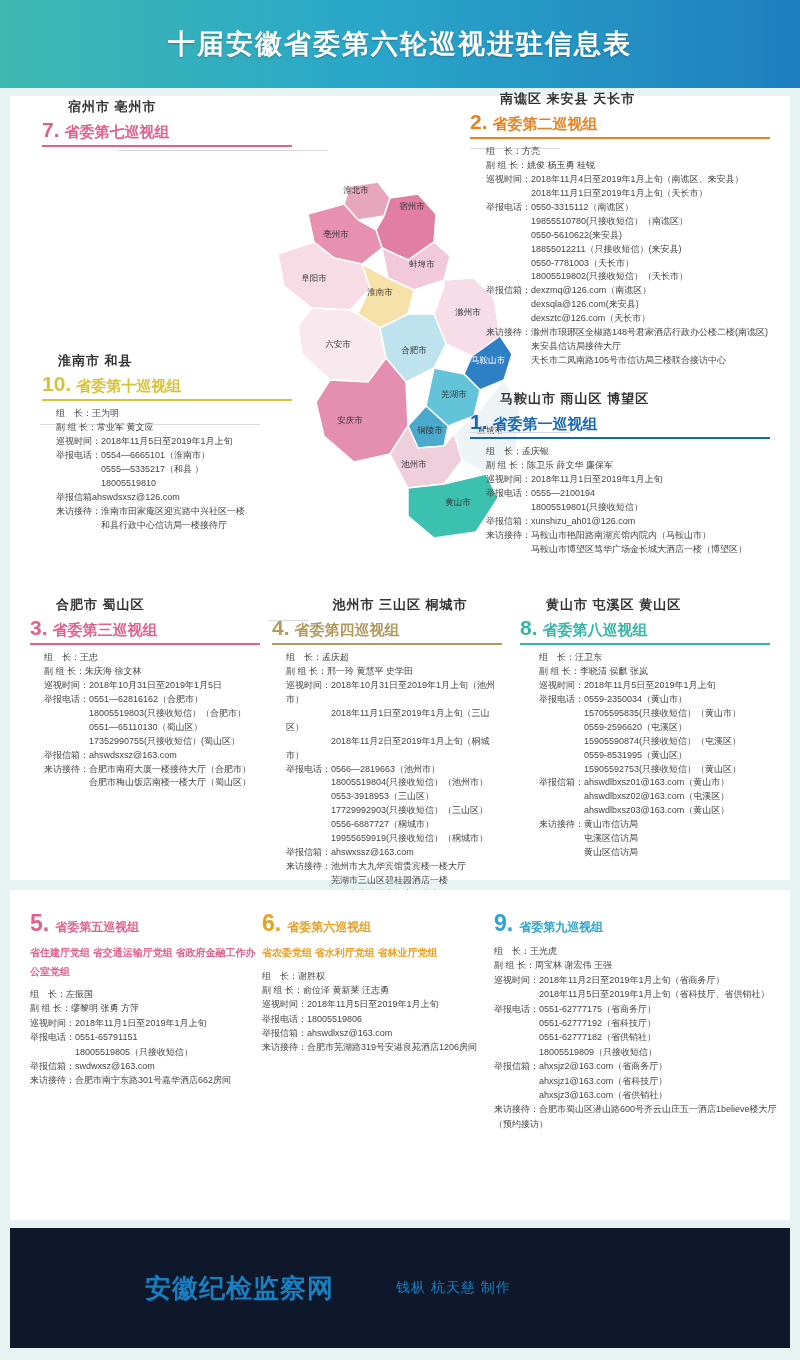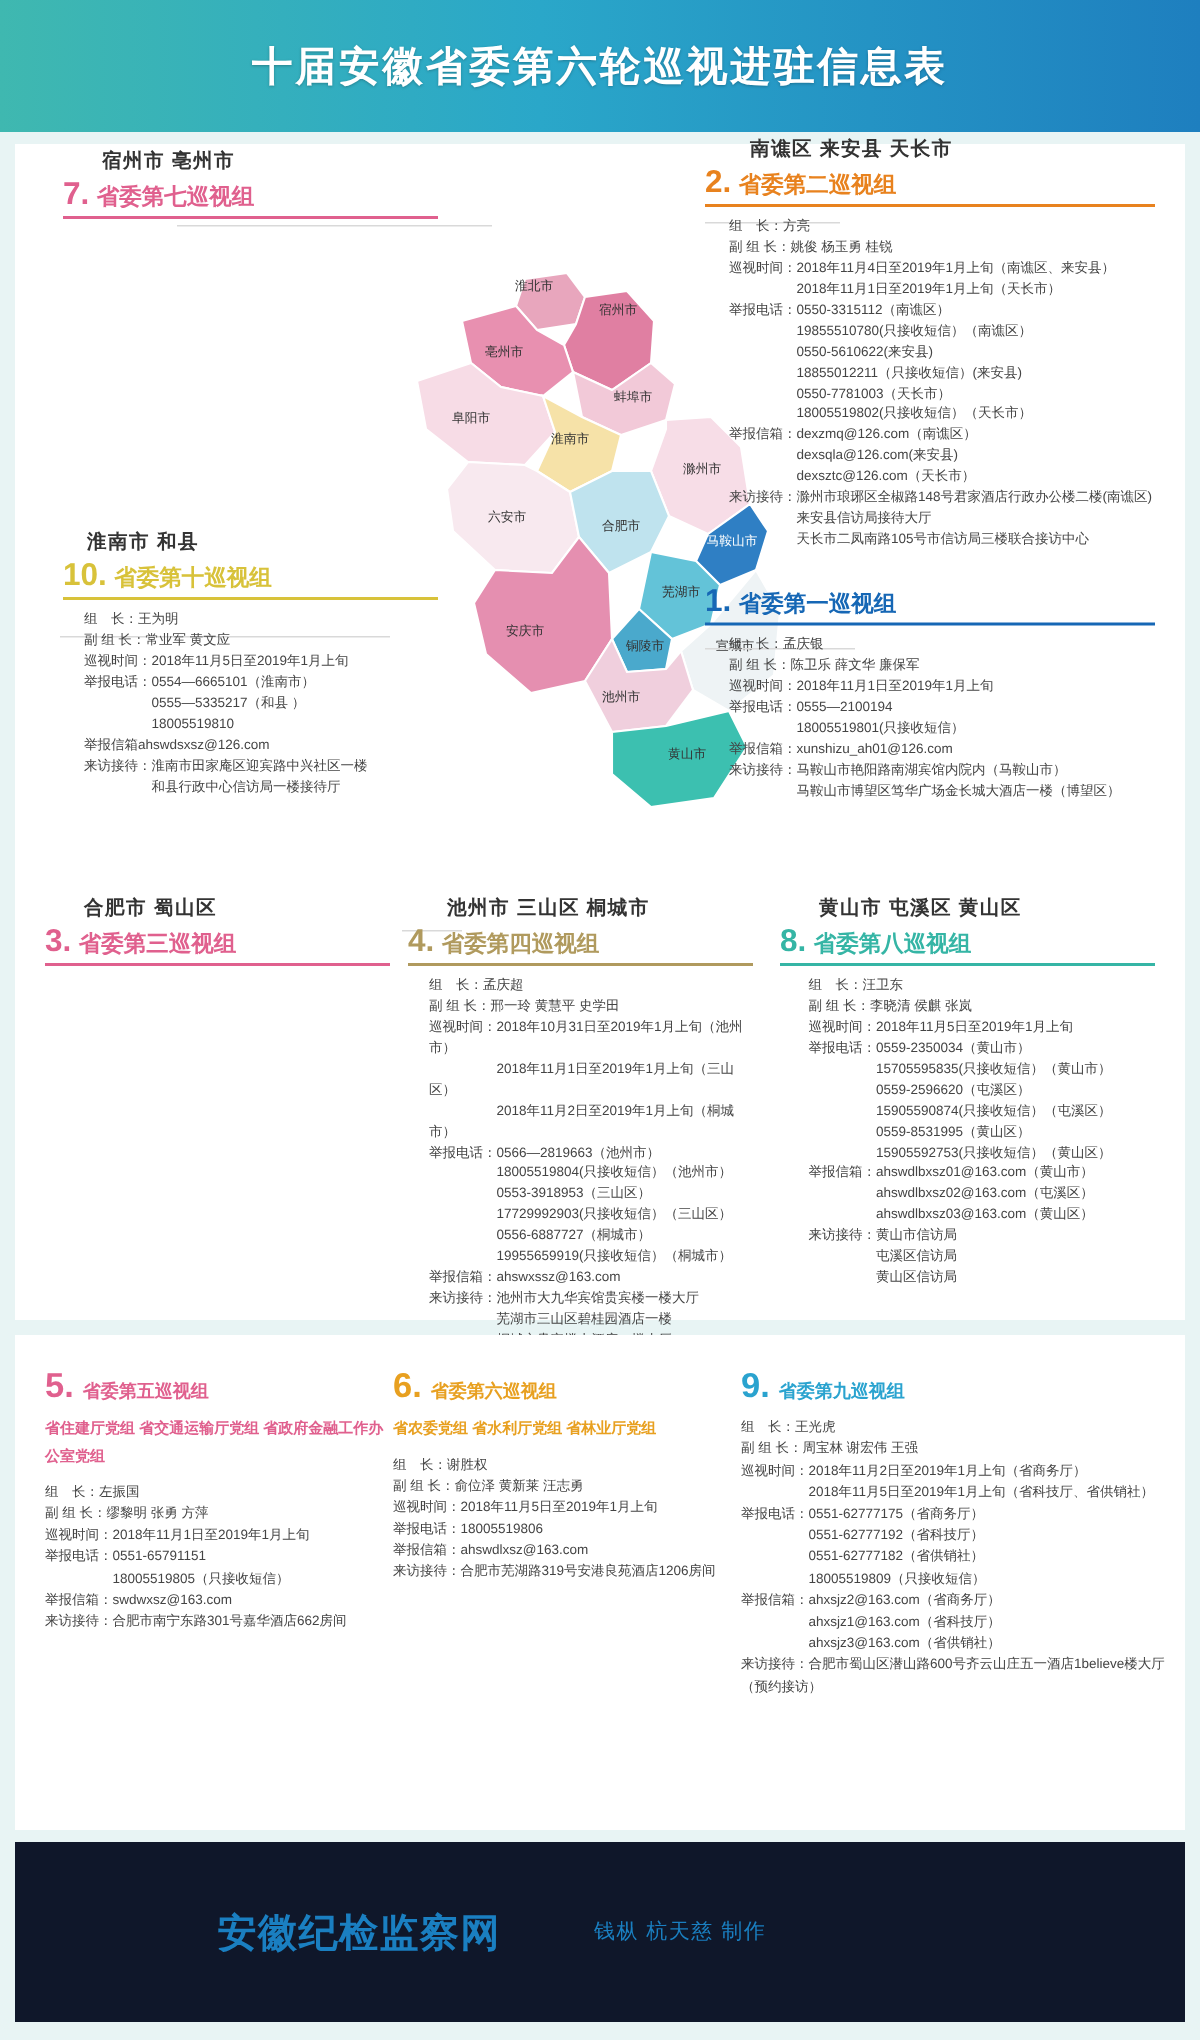--- a/index.html
+++ b/index.html
@@ -201,20 +201,21 @@
 巡视时间：2018年11月5日至2019年1月上旬
 举报电话：0554—6665101（淮南市）
 　　　　　0555—5335217（和县 ）
 　　　　　18005519810
 举报信箱ahswdsxsz@126.com
 来访接待：淮南市田家庵区迎宾路中兴社区一楼
 　　　　　和县行政中心信访局一楼接待厅</div>
   </div>
 
   <div class="grp" style="left:470px;top:390px;width:300px;">
+    <div class="city" style="margin-left:30px;">马鞍山市  雨山区  博望区</div>
     <div class="ttl">
         <span class="num c1">1.</span>
         <span class="name c1">省委第一巡视组</span>
       </div>
     <div class="rule r1"></div>
     <div class="body" style="margin-left:16px;">组　长：孟庆银
 副 组 长：陈卫乐 薛文华 廉保军
 巡视时间：2018年11月1日至2019年1月上旬
 举报电话：0555—2100194
 　　　　　18005519801(只接收短信）
@@ -223,24 +224,34 @@
 　　　　　马鞍山市博望区笃华广场金长城大酒店一楼（博望区）</div>
   </div>
 
   <div class="grp" style="left:30px;top:596px;width:230px;">
     <div class="city" style="margin-left:26px;">合肥市  蜀山区</div>
     <div class="ttl">
         <span class="num c3">3.</span>
         <span class="name c3">省委第三巡视组</span>
       </div>
     <div class="rule r3"></div>
+    <div class="body" style="margin-left:14px;">组　长：王忠
+副 组 长：朱庆海 徐文林
+巡视时间：2018年10月31日至2019年1月5日
+举报电话：0551—62816162（合肥市）
+　　　　　18005519803(只接收短信）（合肥市）
+　　　　　0551—65110130（蜀山区）
+　　　　　17352990755(只接收短信）(蜀山区）
+举报信箱：ahswdsxsz@163.com
+来访接待：合肥市南府大厦一楼接待大厅（合肥市）
+　　　　　合肥市梅山饭店南楼一楼大厅（蜀山区）</div>
   </div>
 
   <div class="grp" style="left:272px;top:596px;width:230px;">
-    <div class="city" style="margin-left:26px;">池州市  三山区  桐城市</div>
+    <div class="city" style="margin-left:26px;text-align:center;">池州市  三山区  桐城市</div>
     <div class="ttl">
         <span class="num c4">4.</span>
         <span class="name c4">省委第四巡视组</span>
       </div>
     <div class="rule r4"></div>
     <div class="body" style="margin-left:14px;">组　长：孟庆超
 副 组 长：邢一玲 黄慧平 史学田
 巡视时间：2018年10月31日至2019年1月上旬（池州市）
 　　　　　2018年11月1日至2019年1月上旬（三山区）
 　　　　　2018年11月2日至2019年1月上旬（桐城市）

